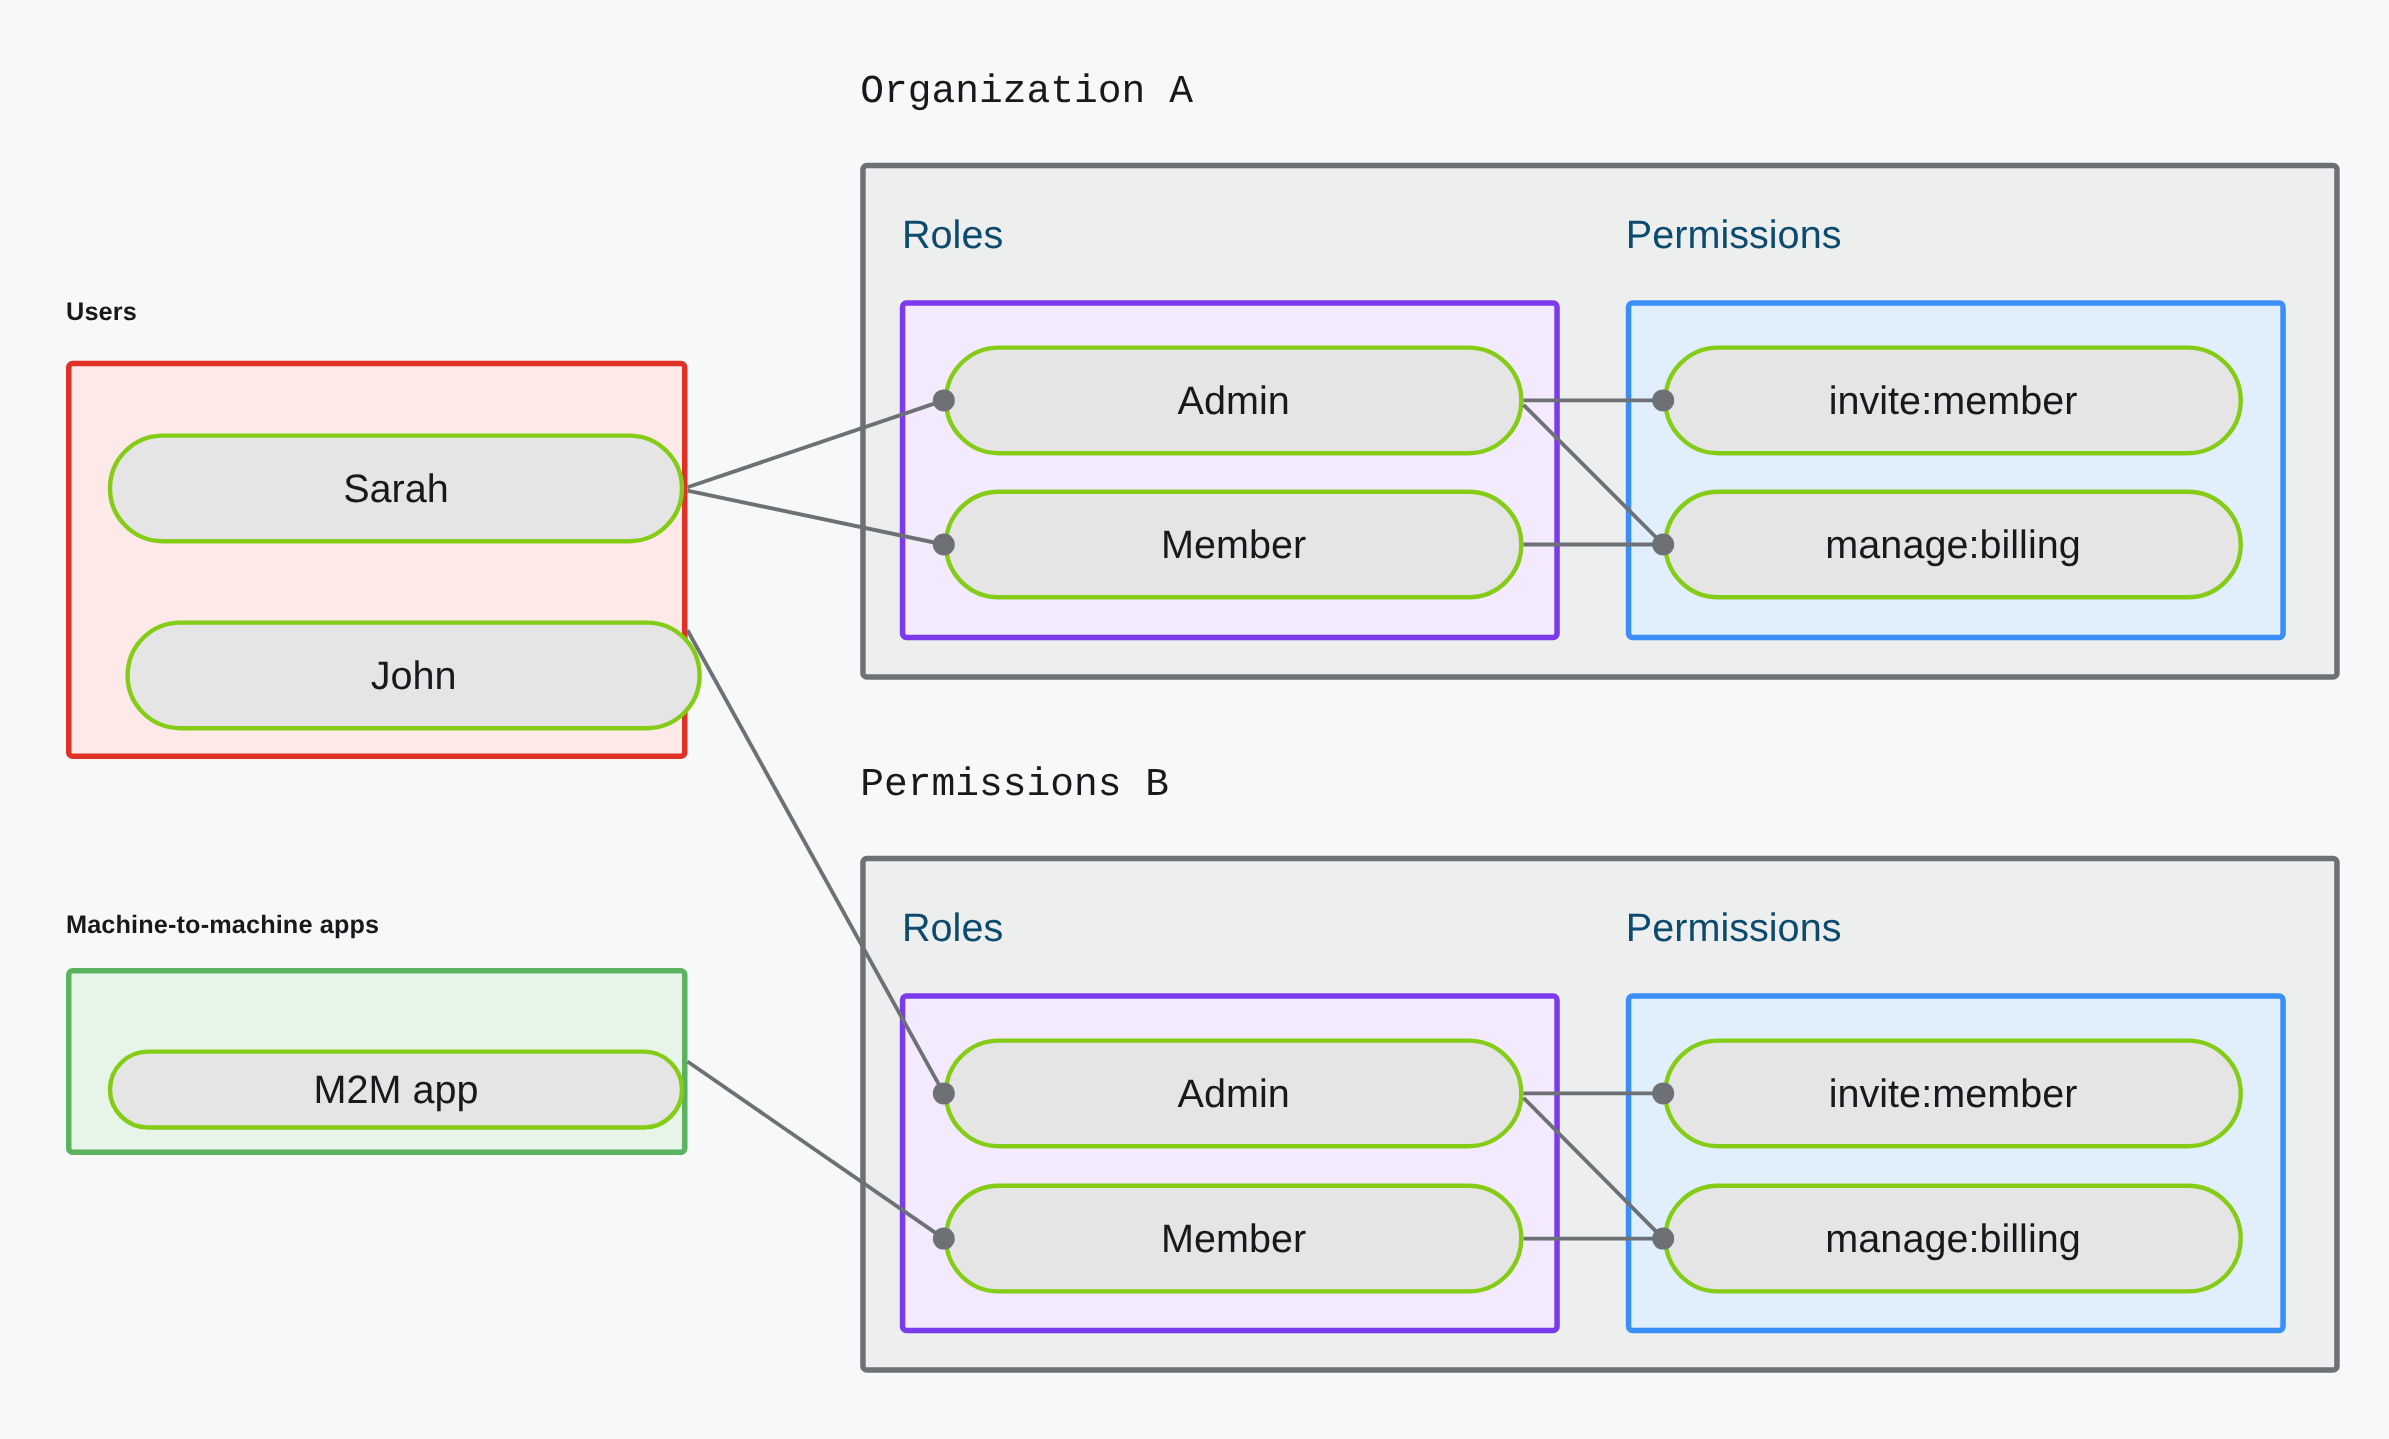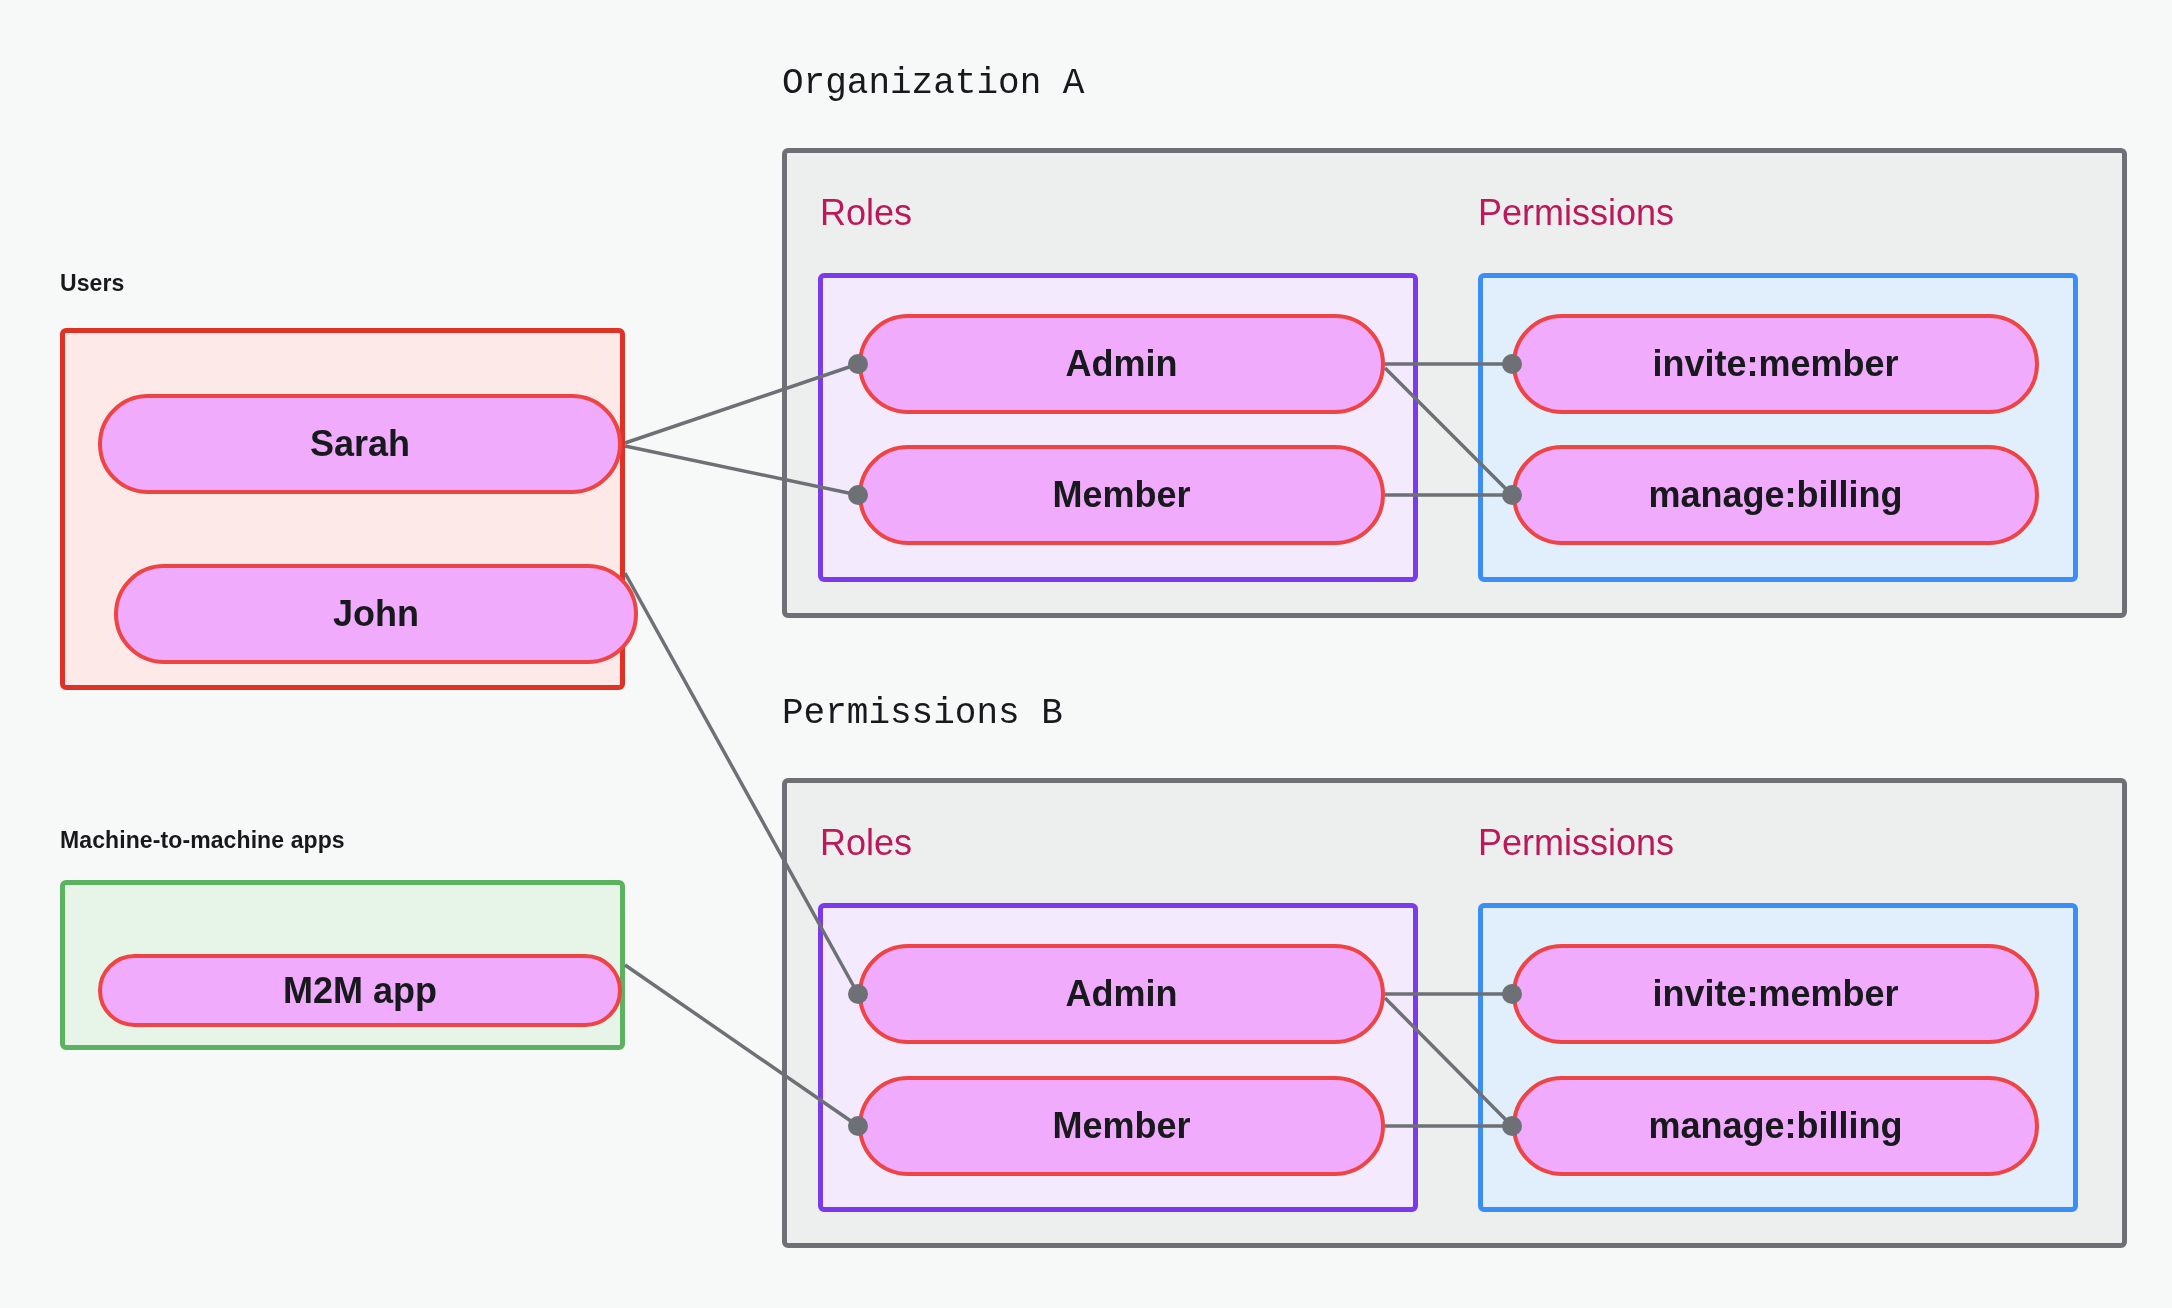--- a/index.html
+++ b/index.html
@@ -45,21 +45,21 @@
     font-weight: 400;
     color: #17191c;
     white-space: nowrap;
     z-index: 3;
     font-family: Liberation Mono, monospace;
   }
   .panel-label {
     position: absolute;
     font-size: 36px;
     font-weight: 400;
-    color: #be185d;
+    color: #0c4a6e;
     white-space: nowrap;
     z-index: 6;
   }
   
   .box {
     position: absolute;
     border-style: solid;
     border-width: 5px;
     border-radius: 6px;
     box-sizing: border-box;
@@ -67,29 +67,28 @@
   }
   .box-users   { background: #fdeae8; border-color: #e03127; }
   .box-m2m     { background: #e6f5e7; border-color: #5bb35f; }
   .box-org     { background: #edeeee; border-color: #6d7175; }
   .box-roles   { background: #f3ebfd; border-color: #7c3aed; }
   .box-perms   { background: #e1effd; border-color: #3b8ef5; }
 
   
   .pill {
     position: absolute;
-    background: #f0abfc;
-    border: 4px solid #ef4444;
+    background: #e5e5e5;
+    border: 4px solid #84cc16;
     border-radius: 999px;
     box-sizing: border-box;
     display: flex;
     align-items: center;
     justify-content: center;
     z-index: 4;
-    font-weight: bold;
   }
   .pill span {
     font-size: 36px;
     color: #17191c;
     font-family: "Liberation Sans", sans-serif;
     line-height: 1;
     white-space: nowrap;
   }
 </style>
 </head>

